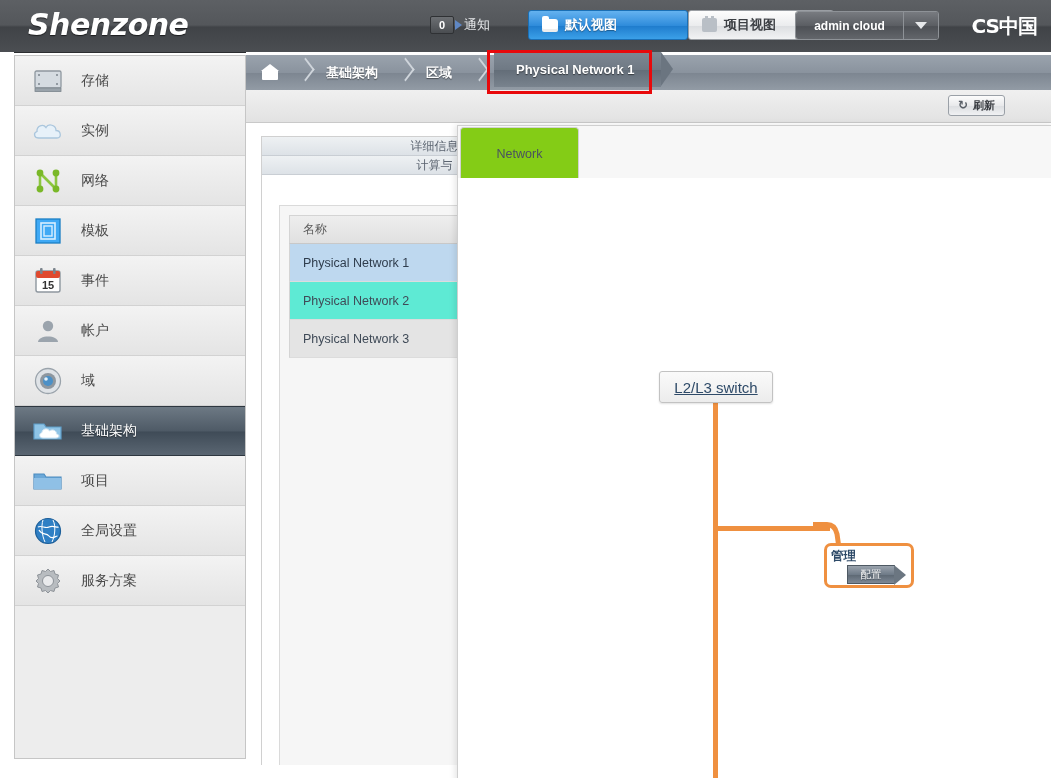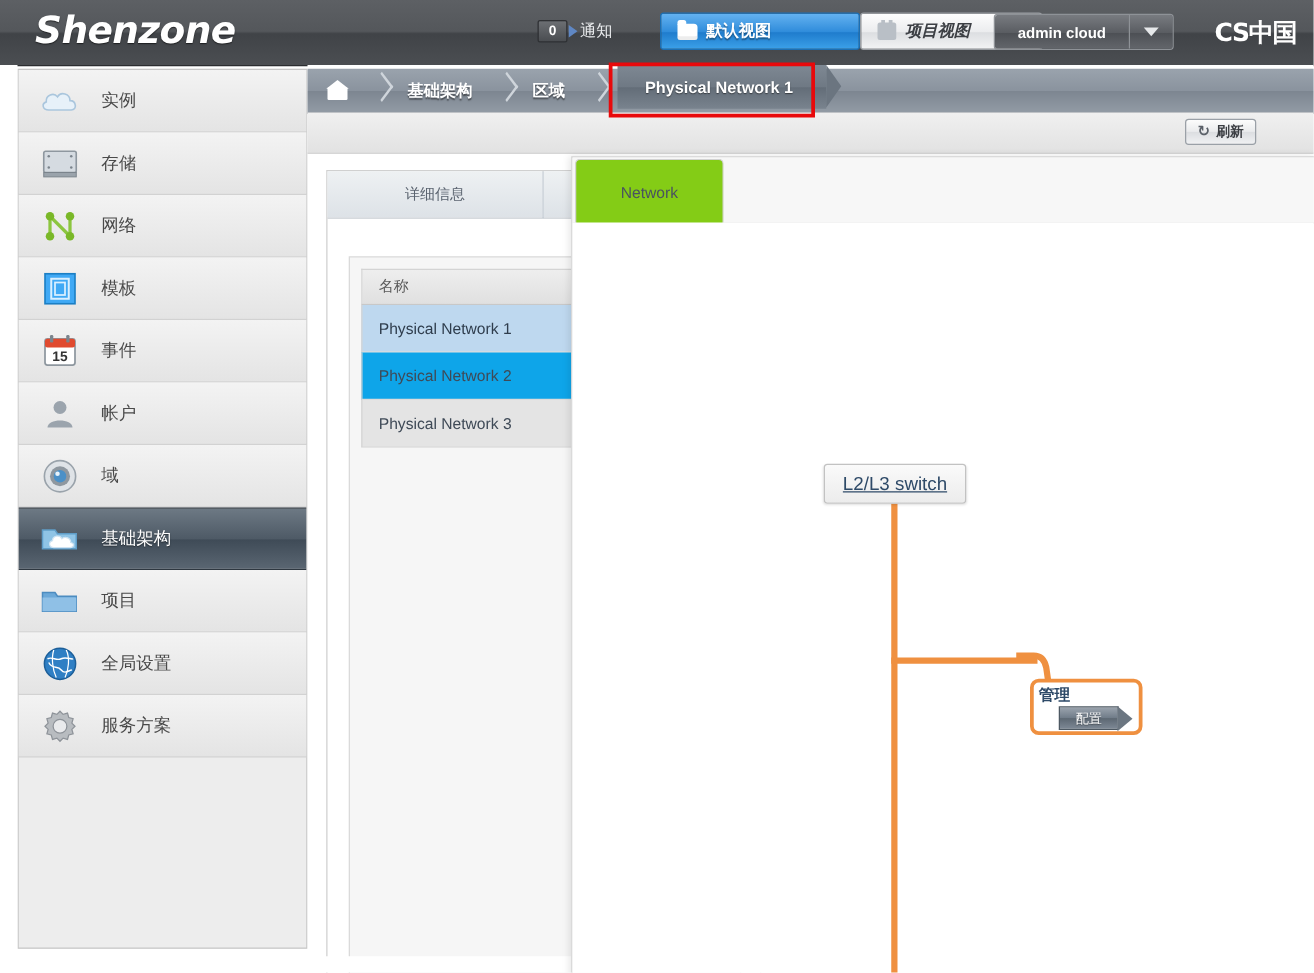--- a/index.html
+++ b/index.html
@@ -44,21 +44,21 @@
     font-size:13px; font-weight:bold; box-sizing:border-box;
   }
   .viewbtn.active {
     left:528px; width:160px;
     background: linear-gradient(to bottom,#64b2f0,#2f8cdb 52%,#1f7ccd 54%,#3ba0e8);
     color:#fff; border-color:#1a6fb5; text-shadow:0 1px 1px rgba(0,0,0,.35);
   }
   .viewbtn.inactive {
     left:688px; width:146px;
     background: linear-gradient(to bottom,#fdfdfd,#ebecee 52%,#dcdee1 54%,#f2f3f4);
-    color:#3c3f44; border-color:#9a9ea3;font-style:italic;
+    color:#3c3f44; border-color:#9a9ea3;
   }
   .ico-folder {
     width:16px;height:13px;position:relative;flex:none;
     background:#ffffff; border-radius:1px 3px 2px 2px;
     box-shadow: inset 0 -3px 0 rgba(0,0,0,.07);
   }
   .ico-folder:before{content:"";position:absolute;left:0;top:-3px;width:7px;height:4px;background:#fff;border-radius:2px 2px 0 0;}
   .ico-proj { width:15px;height:14px;flex:none;background:#b9bfc6;border-radius:2px;position:relative;}
   .ico-proj:before{content:"";position:absolute;left:3px;top:-2px;width:3px;height:3px;background:#b9bfc6;}
   .ico-proj:after{content:"";position:absolute;left:9px;top:-2px;width:3px;height:3px;background:#b9bfc6;}
@@ -164,21 +164,21 @@
     background: linear-gradient(to bottom,#fcfcfc,#e9eaec 50%,#dcdee1 52%,#f0f1f3);
     font-size:11px; color:#3a3d42; font-weight:bold; box-sizing:border-box;
   }
   .ico-refresh { font-size:12px; color:#5a6068; line-height:11px; }
 
   
   .detail-panel {
     position:absolute; left:15px; top:84px; width:348px; height:680px;
     background:#ffffff; border:1px solid #d0d0d0; box-sizing:border-box;
   }
-  .tabrow { display:flex; height:38px; }
+  .tabrow { display:flex; height:38px;flex-direction:column; }
   .tabcell {
     flex:1; display:flex;align-items:center;justify-content:center;
     font-size:12px; color:#5b6470;
     background: linear-gradient(to bottom,#eef1f3,#dde2e7);
     border-right:1px solid #b9c2cb; border-bottom:1px solid #c9ced4;
     box-sizing:border-box;
   }
   .listwrap {
     position:absolute; left:17px; top:68px; width:314px; height:590px;
     background:#f6f6f6; border:1px solid #dadada; box-sizing:border-box;
@@ -190,21 +190,21 @@
     border:1px solid #d4d4d4; border-bottom:1px solid #c8c8c8;
     font-size:12px; color:#5a5a5a; box-sizing:border-box;
   }
   .list-row {
     height:38px; display:flex;align-items:center; padding-left:13px;
     font-size:12.5px; color:#3f4a57;
     border-left:1px solid #d4d4d4;border-right:1px solid #d4d4d4;border-bottom:1px solid #dcdcdc;
     box-sizing:border-box;
   }
   .list-row.sel { background:#bed8ef; color:#2f3d4d; }
-  .list-row.odd { background:#0ea5e9; }
+  .list-row.odd { background:#5eead4; }
   .list-row.even { background:#e4e4e4; }
 
   
   .netpanel {
     position:absolute; left:211px; top:73px; width:597px; height:690px;
     background:#ffffff; border:1px solid #cfcfcf; box-sizing:border-box;
     box-shadow: -2px 0 6px rgba(0,0,0,.10);
     z-index:20;
   }
   .netpanel-tabstrip {
@@ -296,39 +296,39 @@
     </div>
 
     <div class="cslogo">CS中国</div>
   </div>
 
   <div class="sidebar">
 
 
     <div class="nav-item">
       <span class="nav-icon">
-        <svg width="34" height="24" viewBox="0 0 34 24">
-          <path d="M8 19 C3 19 2 14 6 12.5 C5.5 7 12 4.5 15 8.5 C17.5 4 25 6 25 11.5 C30 11.5 31 19 26 19 Z" fill="#e7f1f9" stroke="#aac6dd" stroke-width="1.3"></path>
-        </svg>
-      </span>
-      <span class="nav-label">实例</span>
-    </div>
-
-    <div class="nav-item">
-      <span class="nav-icon">
         <svg width="32" height="26" viewBox="0 0 32 26">
           <rect x="3" y="3" width="26" height="17" rx="1.5" fill="#d5dbe1" stroke="#8e979f" stroke-width="1.3"></rect>
           <rect x="3" y="20" width="26" height="3.5" fill="#9aa3ab" stroke="#7b848c" stroke-width=".8"></rect>
           <circle cx="7" cy="7" r="1" fill="#7b848c"></circle>
             <circle cx="25" cy="7" r="1" fill="#7b848c"></circle>
           <circle cx="7" cy="16" r="1" fill="#7b848c"></circle>
             <circle cx="25" cy="16" r="1" fill="#7b848c"></circle>
         </svg>
       </span>
       <span class="nav-label">存储</span>
+    </div>
+
+    <div class="nav-item">
+      <span class="nav-icon">
+        <svg width="34" height="24" viewBox="0 0 34 24">
+          <path d="M8 19 C3 19 2 14 6 12.5 C5.5 7 12 4.5 15 8.5 C17.5 4 25 6 25 11.5 C30 11.5 31 19 26 19 Z" fill="#e7f1f9" stroke="#aac6dd" stroke-width="1.3"></path>
+        </svg>
+      </span>
+      <span class="nav-label">实例</span>
     </div>
 
     <div class="nav-item">
       <span class="nav-icon">
         <svg width="30" height="28" viewBox="0 0 30 28">
           <line x1="7" y1="6" x2="7" y2="22" stroke="#8cc63f" stroke-width="2.6"></line>
           <line x1="23" y1="6" x2="23" y2="22" stroke="#8cc63f" stroke-width="2.6"></line>
           <line x1="7" y1="6" x2="23" y2="22" stroke="#8cc63f" stroke-width="2.6"></line>
           <circle cx="7" cy="6" r="3.4" fill="#7ab828"></circle>
             <circle cx="7" cy="22" r="3.4" fill="#7ab828"></circle>

